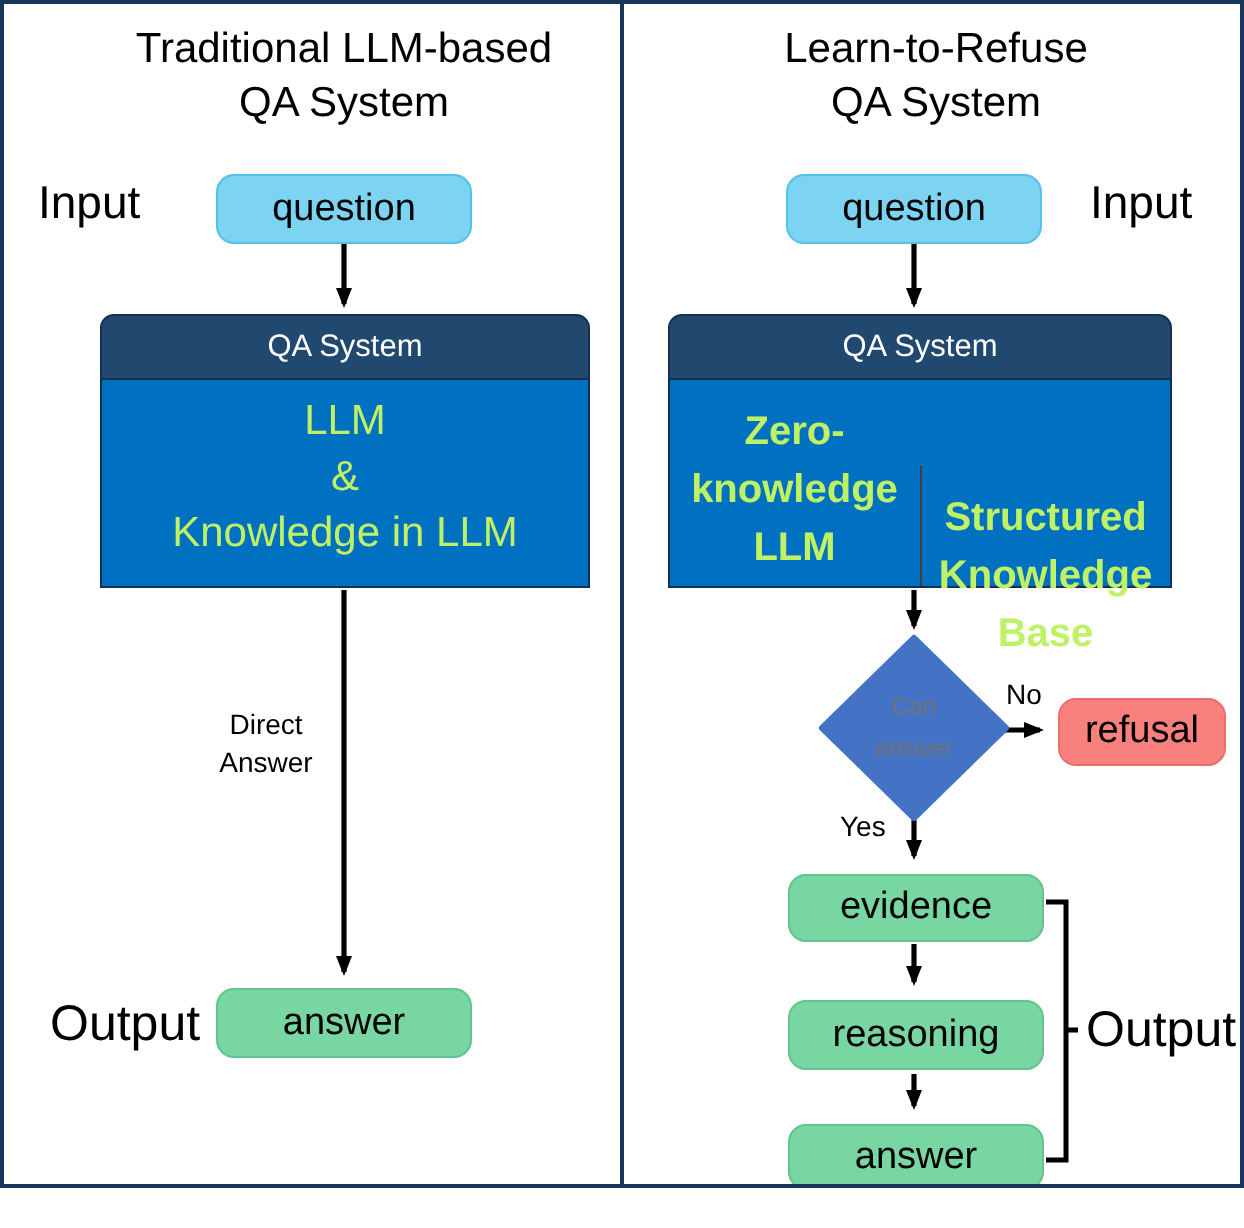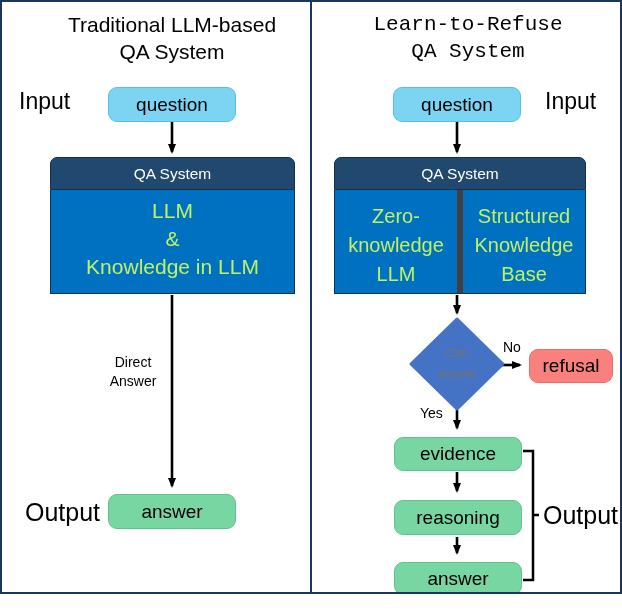--- a/index.html
+++ b/index.html
@@ -50,26 +50,26 @@
     display:flex;align-items:center;justify-content:center;
   }
   .qa-body{
     box-sizing:border-box;
     height:104px;
     background:var(--qa-body,#0070C0);
     border:1px solid #132F52;border-top:none;
     color:#bef264;text-align:center;
   }
   .qa-body-single{font-size:21px;line-height:28px;padding-top:7px;}
-  .qa-body-split{display:flex;}
+  .qa-body-split{display:flex;font-weight:bold;}
   .qa-cell{
     flex:1;font-size:20px;line-height:29px;padding-top:12px;
     box-sizing:border-box;
   }
-  .qa-cell-right{border-left:6px solid #404040;}
+  .qa-cell-right{border-left:1px solid #404040;margin-top:43px;}
   .small-label{font-size:14px;line-height:19px;}
   .edge-label{width:72px;text-align:center;}
   .output-label{font-size:25px;line-height:29px;}
   .decision-text{
     width:80px;text-align:center;color:#737373;
     font-size:12px;line-height:21px;
   }
   svg.overlay{position:absolute;left:0;top:0;pointer-events:none;}
 </style>
 </head>
@@ -125,21 +125,21 @@
     <div>Direct</div>
     <div>Answer</div>
   </div>
 
   <div class="abs output-label" style="left:23px;top:496px;">Output</div>
 
   <div class="abs flow-box green-box" style="left:106px;top:492px;width:128px;height:35px;">
     <span>answer</span>
   </div>
 
-  <div class="abs panel-title" style="left:336px;top:9px;font-family:Liberation Mono, monospace;">
+  <div class="abs panel-title" style="left:336px;top:9px;">
     <div>Learn-to-Refuse</div>
     <div>QA System</div>
   </div>
 
   <div class="abs flow-box question-box" style="left:391px;top:85px;width:128px;height:35px;">
     <span>question</span>
   </div>
 
   <div class="abs io-label" style="left:543px;top:86px;">Input</div>
 

